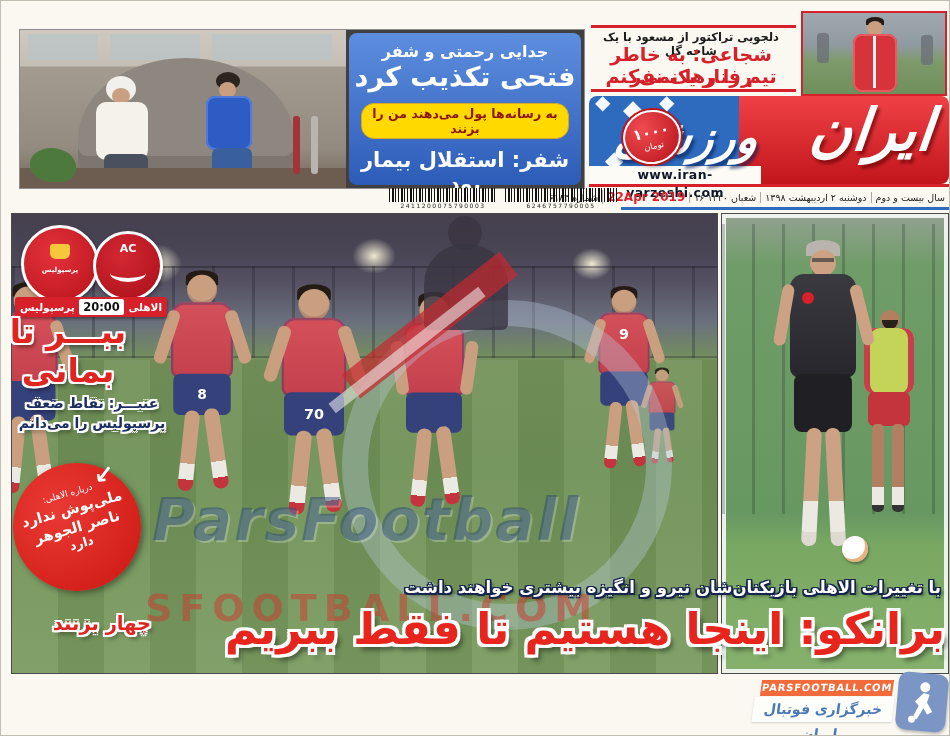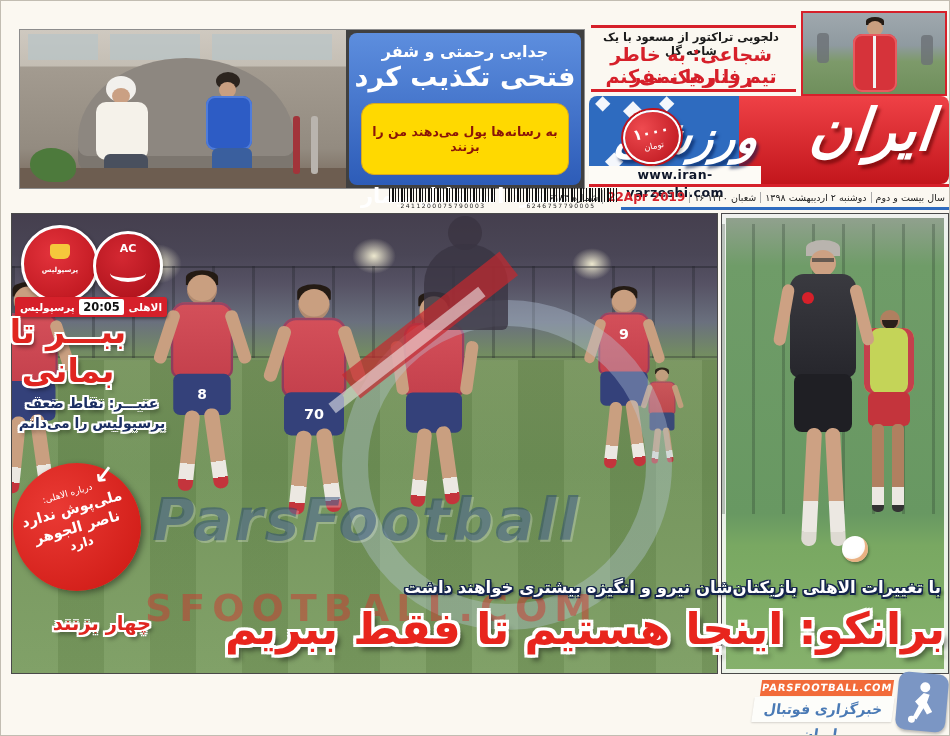--- a/index.html
+++ b/index.html
@@ -26,21 +26,21 @@
   #man2-hair{left:196px;top:42px;width:24px;height:18px;background:#2c241e}
   #man2-face{left:199px;top:52px;width:17px;height:16px;background:#c99f80}
   #man2-body{left:186px;top:66px;width:46px;height:54px;background:#2d5cc5;border-radius:9px;box-shadow:inset 0 0 0 2px #4f7cdb}
   #man2-legs{left:192px;top:118px;width:40px;height:30px;background:#3a5f9e;border-radius:6px}
   #tl-table{position:absolute;left:0;bottom:0;width:100%;height:20px;background:#6d5d50}
   #tl-plant{position:absolute;left:10px;bottom:6px;width:46px;height:34px;background:#4d7a3c;border-radius:50% 60% 40% 55%}
   .hookah{position:absolute;bottom:14px;width:7px;height:58px;border-radius:3px}
   #tl-panel{position:relative;width:232px;margin:3px;background:linear-gradient(180deg,#5d8ede,#2d5cb8);border-radius:8px;color:#fff;padding-top:9px}
   #tl-overline{font-size:16px;font-weight:bold}
   #tl-headline{font-size:27px;font-weight:bold;}
-  #tl-pill{width:208px;margin:11px auto 0;background:#ffd900;border:1px solid #d8a820;border-radius:13px;color:#8a1508;font-size:12.5px;font-weight:bold;padding:20px 4px}
+  #tl-pill{width:208px;margin:11px auto 0;background:#ffd900;border:1px solid #d8a820;border-radius:13px;color:#8a1508;font-size:12.5px;font-weight:bold;padding:2px 4px}
   #tl-subline{font-size:21px;font-weight:bold;margin-top:9px}
 
   
   #tr-rule-a{left:590px;top:24px;width:205px;height:3px;background:#d6202a}
   #tr-kicker{right:156px;top:29px;width:204px;font-size:11.5px;font-weight:bold;color:#1a1a1a}
   #tr-h1{right:156px;top:42px;width:204px;font-size:19px;font-weight:bold;color:#d6202a}
   #tr-h2{right:156px;top:64px;width:204px;font-size:19px;font-weight:bold;color:#d6202a}
   #tr-rule-b{left:590px;top:88px;width:205px;height:3px;background:#d6202a}
   #tr-photo{left:800px;top:10px;width:146px;height:85px;border:2px solid #d6202a;background:linear-gradient(180deg,#9fa8ae 0,#8f9aa0 40%,#7d9a6a 60%,#6f8f5c 100%);overflow:hidden}
   #trp-man-face{left:64px;top:8px;width:16px;height:15px;background:#c99f80;border-radius:50%}
@@ -332,21 +332,21 @@
   <div id="badge-pers" class="abs badge">
     <div class="crown"></div>
     <div class="b-txt">پرسپولیس</div>
   </div>
   <div id="badge-ahli" class="abs badge">
     <div class="b-ac">AC</div>
     <div class="swoosh"></div>
   </div>
   <div id="match-strip" class="abs">
     <span>الاهلی</span>
-    <span id="match-time">20:05</span>
+    <span id="match-time">20:00</span>
     <span>پرسپولیس</span>
   </div>
 
   <div id="side-red-h" class="abs ol-w">
     <div>ببـــر تا</div>
     <div>بمانی</div>
   </div>
   <div id="side-navy-h" class="abs ol-w">
     <div>عنبـــر: نقاط ضعف</div>
     <div>پرسپولیس را می‌دانم</div>

